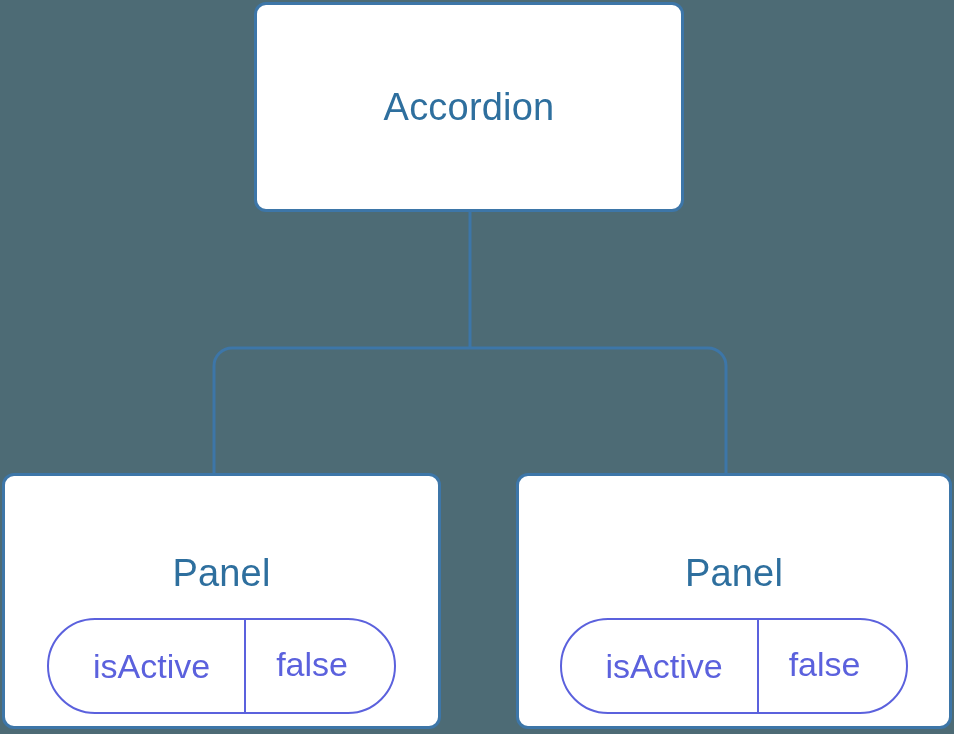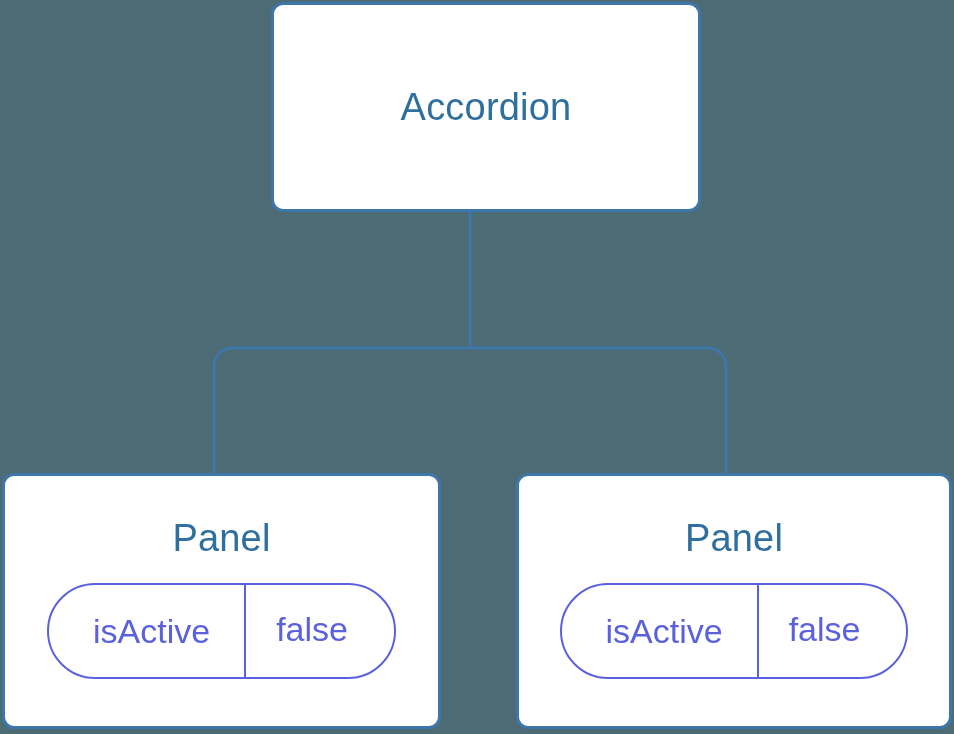--- a/index.html
+++ b/index.html
@@ -25,21 +25,21 @@
     pointer-events: none;
   }
   .node {
     position: absolute;
     background: #ffffff;
     border: 3px solid #3d76a8;
     border-radius: 12px;
     box-sizing: border-box;
   }
   #node-accordion {
-    left: 271px;
+    left: 254px;
     top: 2px;
     width: 430px;
     height: 210px;
     display: flex;
     align-items: center;
     justify-content: center;
   }
   #node-panel-left {
     left: 2px;
     top: 473px;
@@ -65,20 +65,21 @@
     position: absolute;
     left: 0;
     right: 0;
     top: 43px;
     display: flex;
     flex-direction: column;
     align-items: center;
   }
   .panel-inner .node-title {
     margin-bottom: 26px;
+    margin-top: 35px;
   }
   .prop-pill {
     display: flex;
     align-items: stretch;
     border: 2px solid #5b61dd;
     border-radius: 999px;
     background: #ffffff;
     height: 96px;
     box-sizing: border-box;
     overflow: hidden;

